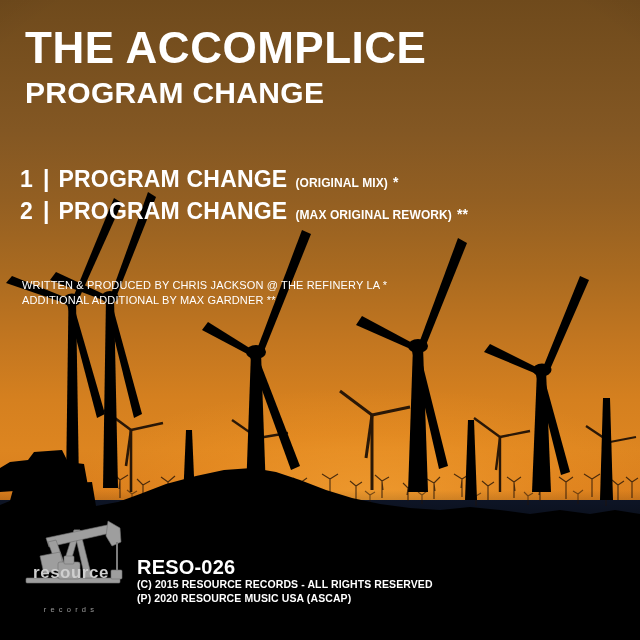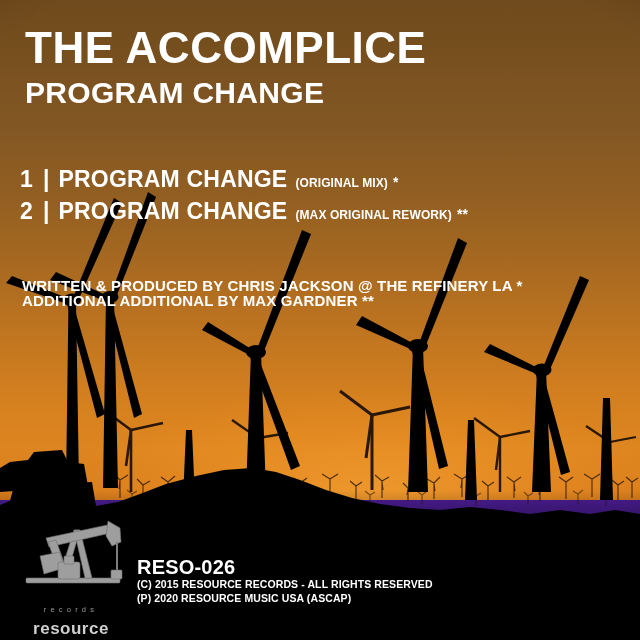--- a/index.html
+++ b/index.html
@@ -2,21 +2,21 @@
 <html><head>
 <meta charset="utf-8">
 <style>
   html,body{margin:0;padding:0;background:#000;}
   body{font-family:"Liberation Sans", sans-serif;}
 
   #cover{
     position:relative;
     width:640px;height:640px;
     overflow:hidden;
-    background:#4c1d95;
+    background:#0f172a;
     -webkit-font-smoothing:antialiased;
   }
 
   
   .photo{position:absolute;inset:0;overflow:hidden;}
 
   .sky{
     position:absolute;left:0;top:0;width:640px;height:500px;
     background:linear-gradient(to bottom,
       #6f4a1c 0%,
@@ -89,40 +89,40 @@
   .track-version{
     font-size:12px;font-weight:bold;color:#fff;
     margin-left:8px;letter-spacing:.1px;
   }
   .track-mark{
     font-size:14px;font-weight:bold;color:#fff;margin-left:5px;
   }
 
   #credits{position:absolute;left:22px;top:278px;}
   .credit-line{
-    font-size:15px;font-weight:bold;color:#fff;
+    font-size:11px;font-weight:normal;color:#fff;
     letter-spacing:.15px;line-height:15px;white-space:nowrap;
   }
 
   
   #catalog-block{position:absolute;left:137px;top:558px;}
   #catalog-number{
     font-size:20px;font-weight:bold;color:#fff;letter-spacing:.2px;
     line-height:19px;
   }
   .legal-line{
     font-size:10.5px;font-weight:bold;color:#fff;
     letter-spacing:.1px;line-height:14px;white-space:nowrap;
   }
 
   
   #label-logo{position:absolute;left:20px;top:512px;width:108px;height:110px;}
   #label-logo svg{display:block;}
   #logo-wordmark{
-    position:absolute;left:19px;top:620px;width:104px;text-align:center;
+    position:absolute;left:19px;top:564px;width:104px;text-align:center;
     font-size:17px;font-weight:bold;color:#cfcfcf;
     letter-spacing:.5px;line-height:17px;
   }
   #logo-subword{
     position:absolute;left:19px;top:605px;width:104px;text-align:center;
     font-size:7.5px;font-weight:normal;color:#9a9a9a;
     letter-spacing:4.2px;line-height:9px;
   }
 </style>
 </head>

